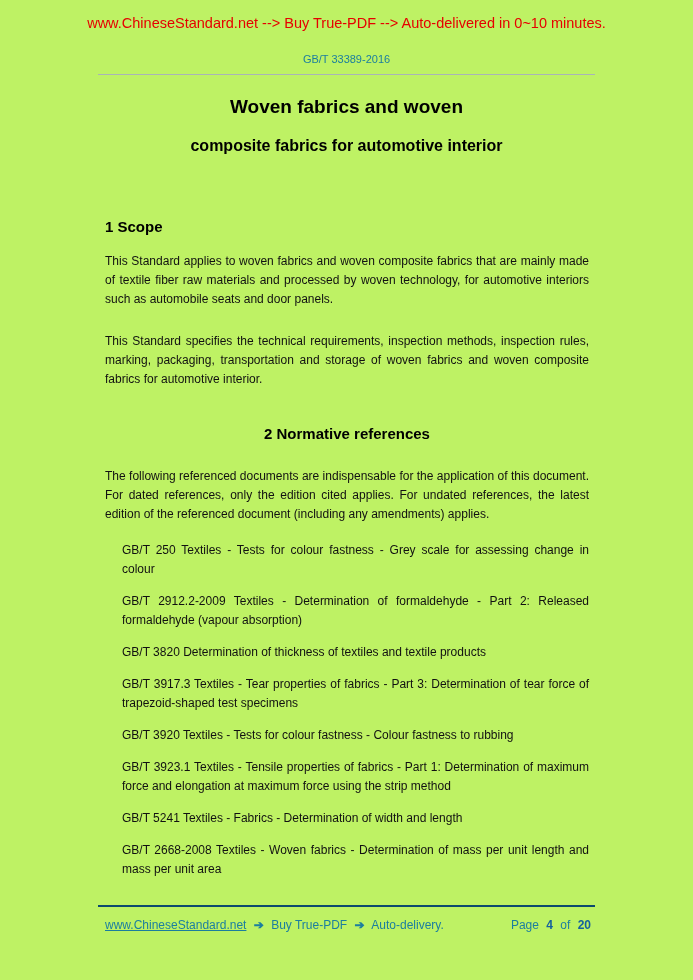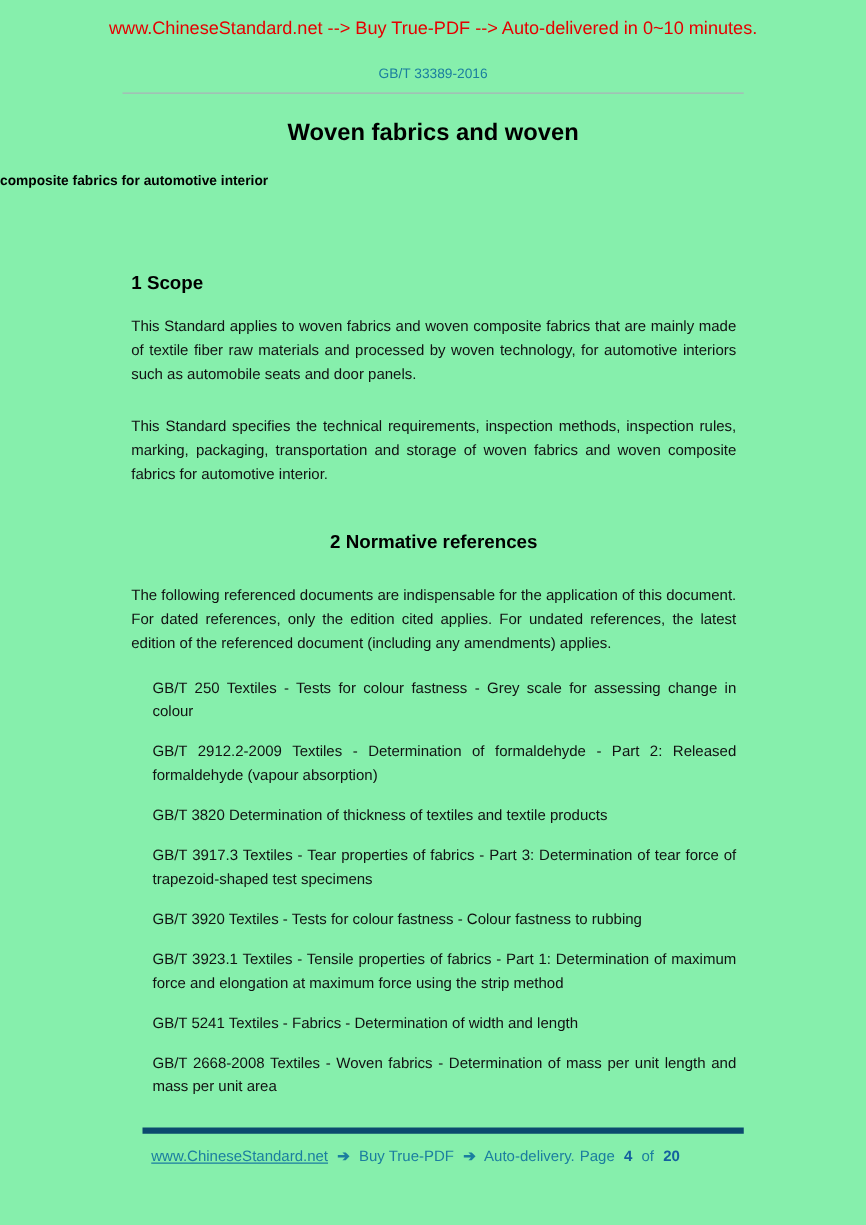--- a/index.html
+++ b/index.html
@@ -1,21 +1,21 @@
 <!DOCTYPE html>
 <html><head>
 <meta charset="utf-8">
 <style>
   * { margin: 0; padding: 0; box-sizing: border-box; }
   html, body { background: #ffffff; }
   .page {
     position: relative;
     width: 693px;
     height: 980px;
-    background: #86efac;
+    background: #bef264;
     font-family: "Liberation Sans", sans-serif;
     color: #111111;
     overflow: hidden;
   }
   .banner {
     padding-top: 14px;
     text-align: center;
     color: #e60000;
     font-size: 14.5px;
     line-height: 18px;
@@ -37,22 +37,22 @@
   .title-line1 {
     margin-top: 22px;
     text-align: center;
     font-size: 19px;
     font-weight: bold;
     line-height: 19px;
     color: #000000;
   }
   .title-line2 {
     margin-top: 20px;
-    text-align: left;
-    font-size: 11px;
+    text-align: center;
+    font-size: 16px;
     font-weight: bold;
     line-height: 19px;
     color: #000000;
   }
   .content {
     padding: 0 104px 0 105px;
   }
   .sec-heading {
     font-size: 15px;
     font-weight: bold;
@@ -79,29 +79,28 @@
     line-height: 19px;
     text-align: justify;
     margin-bottom: 13px;
     color: #111111;
   }
   .footer {
     position: absolute;
     left: 98px;
     right: 98px;
     bottom: 47px;
-    border-top: 5px solid #0c4a6e;
+    border-top: 2px solid #0c4a6e;
     padding: 10px 0 0 7px;
     display: flex;
-    justify-content: flex-start;
+    justify-content: space-between;
     align-items: baseline;
     font-size: 12px;
     line-height: 16px;
     color: #1b7e9f;
-    margin-left: 16px;
   }
   .footer-left span { margin-right: 4px; }
   .footer-link {
     color: #1b7e9f;
     text-decoration: underline;
     cursor: pointer;
   }
   .arrow { color: #1b7e9f; font-weight: bold; }
   .page-num {
     font-weight: bold;

